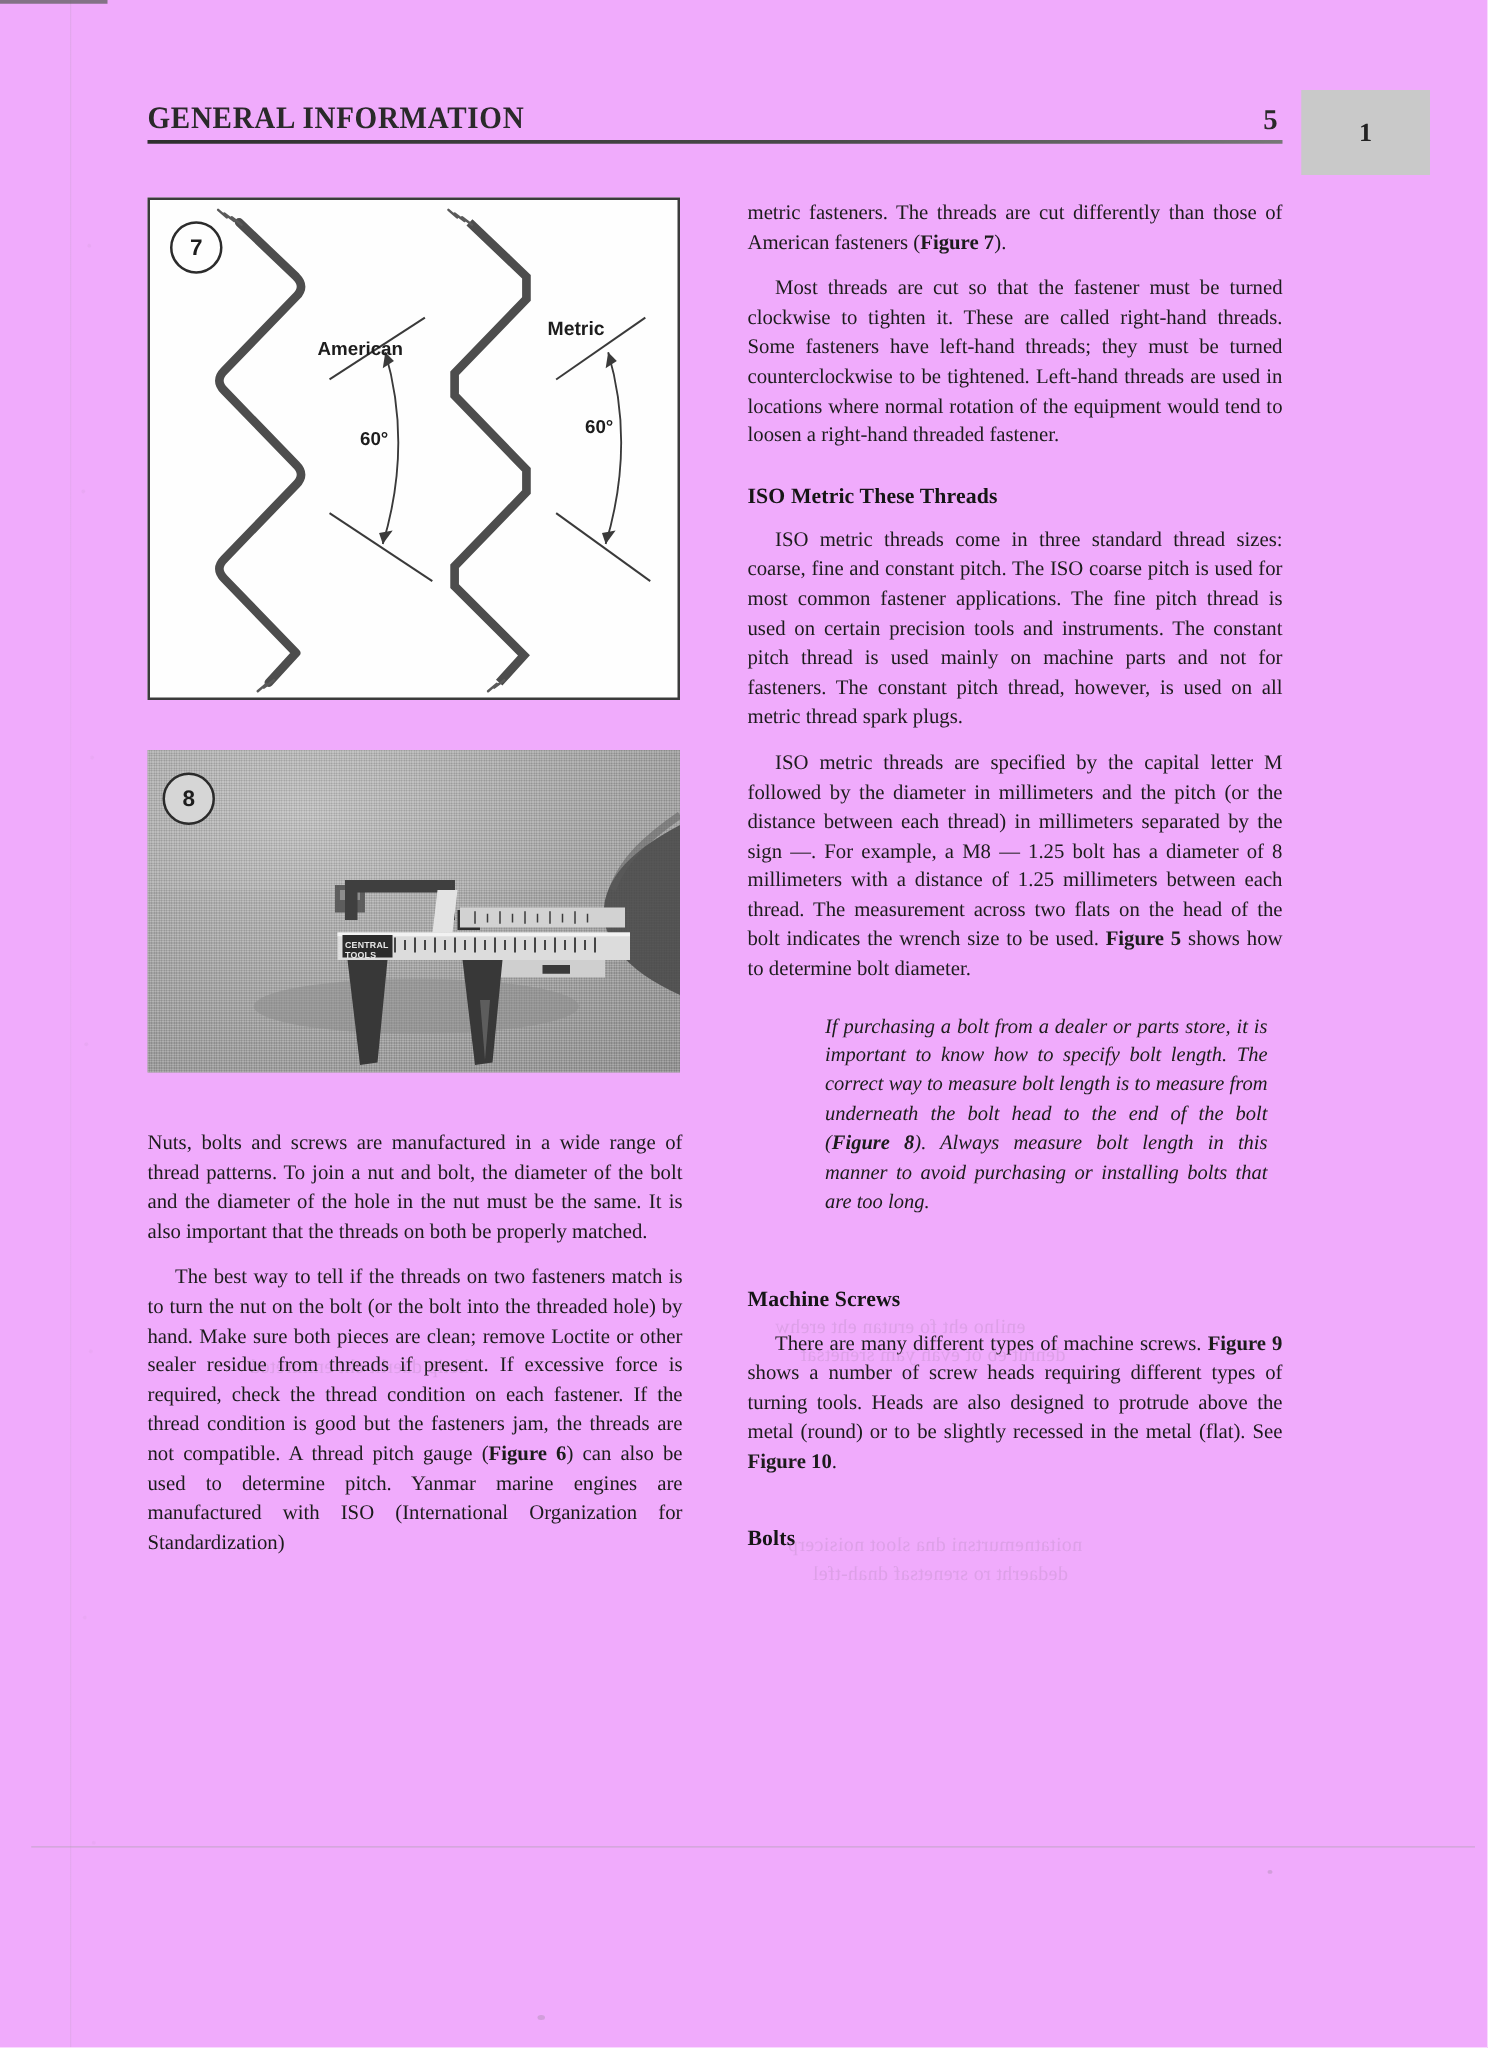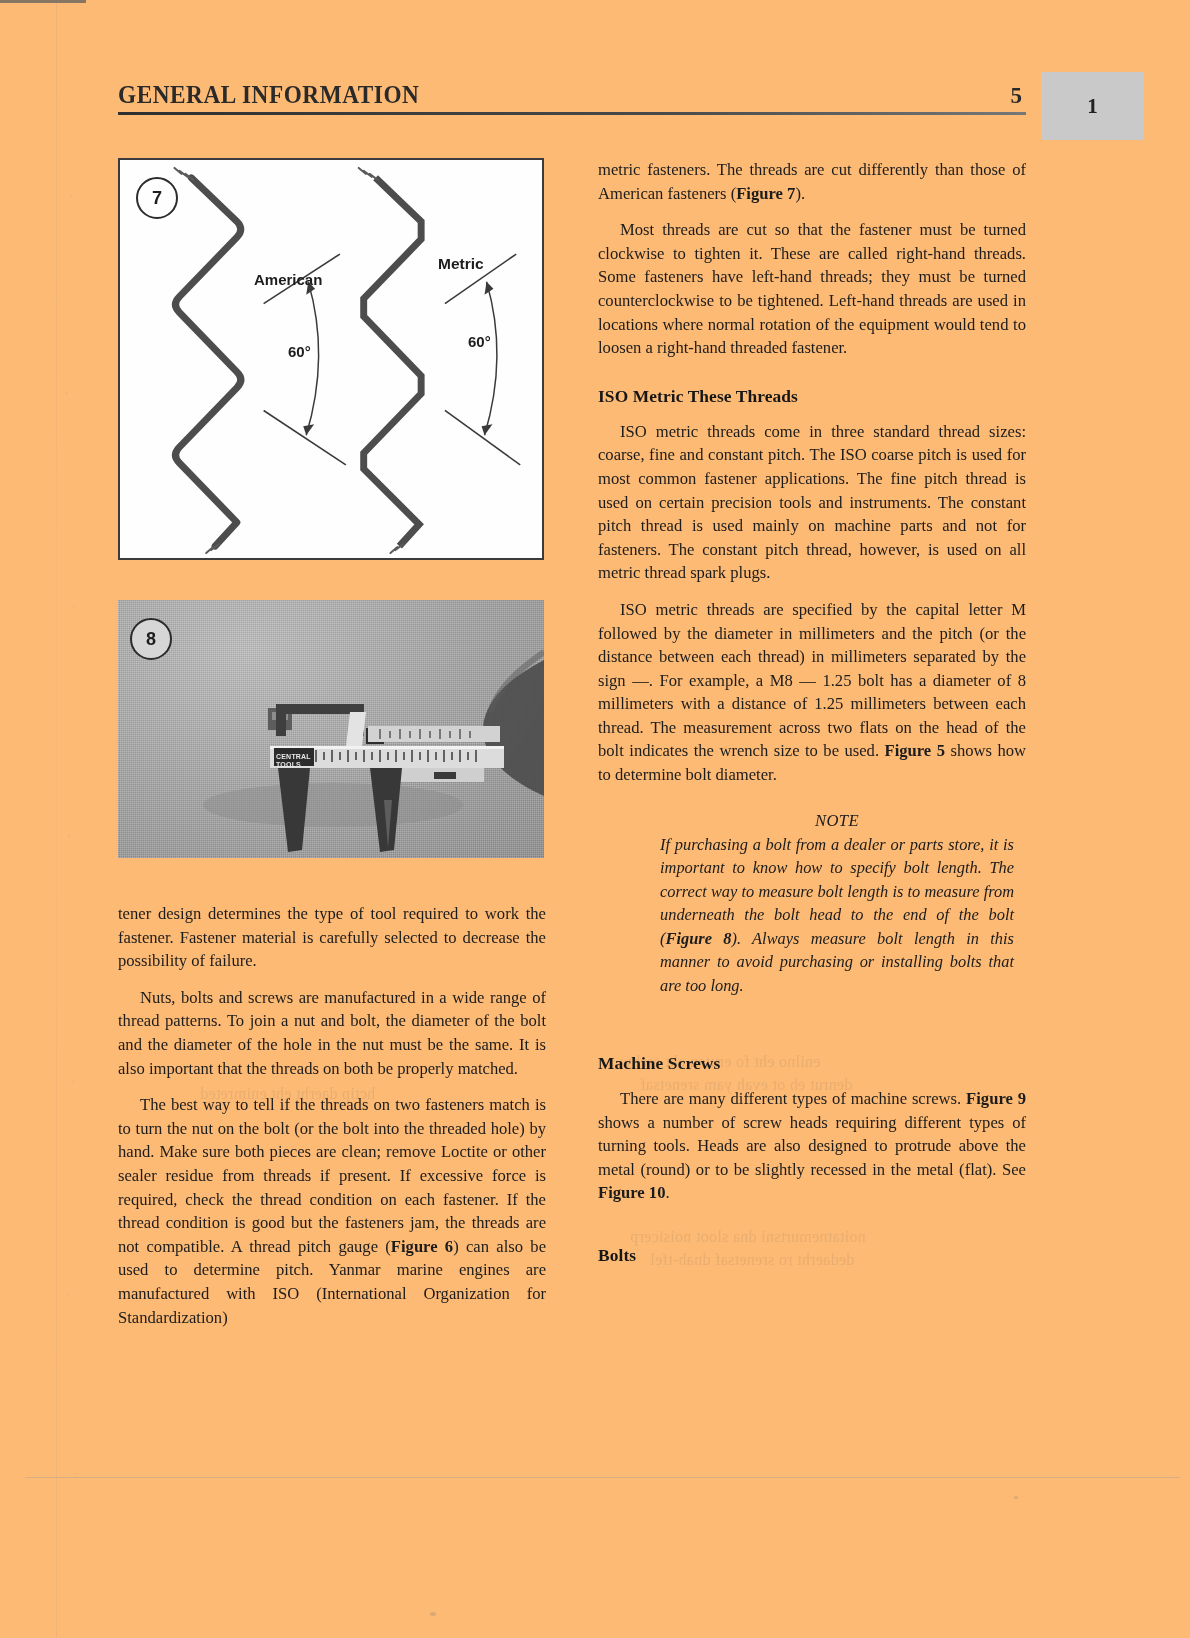--- a/index.html
+++ b/index.html
@@ -4,21 +4,21 @@
 <style>
   html, body {
     margin: 0;
     padding: 0;
     background: #ffffff;
   }
   .page {
     position: relative;
     width: 1190px;
     height: 1638px;
-    background: #fdba74;
+    background: #f0abfc;
     overflow: hidden;
     font-family: "Liberation Serif", serif;
     color: #1b1b1b;
   }
 
   
   .scan-noise {
     position: absolute;
     inset: 0;
     pointer-events: none;
@@ -367,21 +367,20 @@
 
       <div style="position:absolute; left:158px; top:153px; font-family:'Liberation Sans',sans-serif; font-size:7px; font-weight:700; color:#e8e8e8; line-height:8px; letter-spacing:.2px;">
         <div>CENTRAL</div>
         <div>TOOLS</div>
       </div>
 
       <div class="fig-num-circle">8</div>
     </div>
 
     <div class="text-after-fig">
-      <p class="body noindent">tener design determines the type of tool required to work the fastener. Fastener material is carefully selected to decrease the possibility of failure.</p>
       <p class="body">Nuts, bolts and screws are manufactured in a wide range of thread patterns. To join a nut and bolt, the diameter of the bolt and the diameter of the hole in the nut must be the same. It is also important that the threads on both be properly matched.</p>
       <p class="body">
         <span>The best way to tell if the threads on two fasteners match is to turn the nut on the bolt (or the bolt into the threaded hole) by hand. Make sure both pieces are clean; remove Loctite or other sealer residue from threads if present. If excessive force is required, check the thread condition on each fastener. If the thread condition is good but the fasteners jam, the threads are not compatible. A thread pitch gauge (</span><span class="fig-ref">Figure 6</span><span>) can also be used to determine pitch. Yanmar marine engines are manufactured with ISO (International Organization for Standardization)</span>
       </p>
     </div>
   </div>
 
   <div class="col-right">
 
     <p class="body noindent">
@@ -392,21 +391,20 @@
 
     <h3 class="section">ISO Metric These Threads</h3>
 
     <p class="body first-indent">ISO metric threads come in three standard thread sizes: coarse, fine and constant pitch. The ISO coarse pitch is used for most common fastener applications. The fine pitch thread is used on certain precision tools and instruments. The constant pitch thread is used mainly on machine parts and not for fasteners. The constant pitch thread, however, is used on all metric thread spark plugs.</p>
 
     <p class="body">
       <span>ISO metric threads are specified by the capital letter M followed by the diameter in millimeters and the pitch (or the distance between each thread) in millimeters separated by the sign —. For example, a M8 — 1.25 bolt has a diameter of 8 millimeters with a distance of 1.25 millimeters between each thread. The measurement across two flats on the head of the bolt indicates the wrench size to be used. </span><span class="fig-ref">Figure 5</span><span> shows how to determine bolt diameter.</span>
     </p>
 
     <div class="note-block">
-      <div class="note-title">NOTE</div>
       <div><span>If purchasing a bolt from a dealer or parts store, it is important to know how to specify bolt length. The correct way to measure bolt length is to measure from underneath the bolt head to the end of the bolt (</span><span class="fig-ref">Figure 8</span><span>). Always measure bolt length in this manner to avoid purchasing or installing bolts that are too long.</span></div>
     </div>
 
     <h3 class="section" style="margin-top:56px;">Machine Screws</h3>
 
     <p class="body first-indent">
       <span>There are many different types of machine screws. </span><span class="fig-ref">Figure 9</span><span> shows a number of screw heads requiring different types of turning tools. Heads are also designed to protrude above the metal (round) or to be slightly recessed in the metal (flat). See </span><span class="fig-ref">Figure 10</span><span>.</span>
     </p>
 
     <h3 class="section" style="margin-top:40px;">Bolts</h3>

